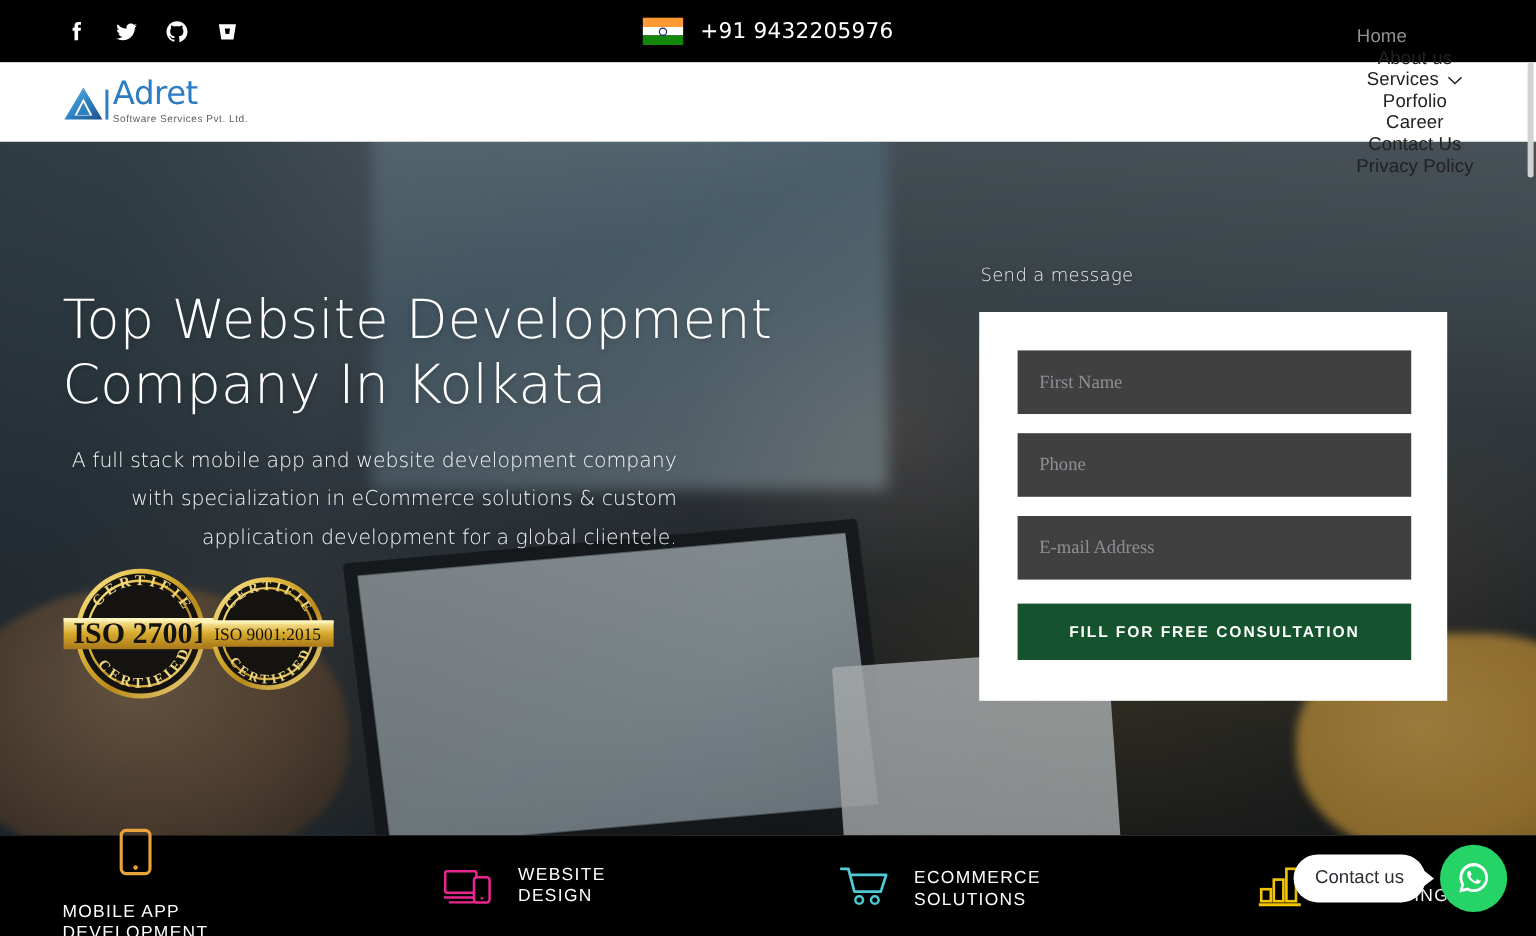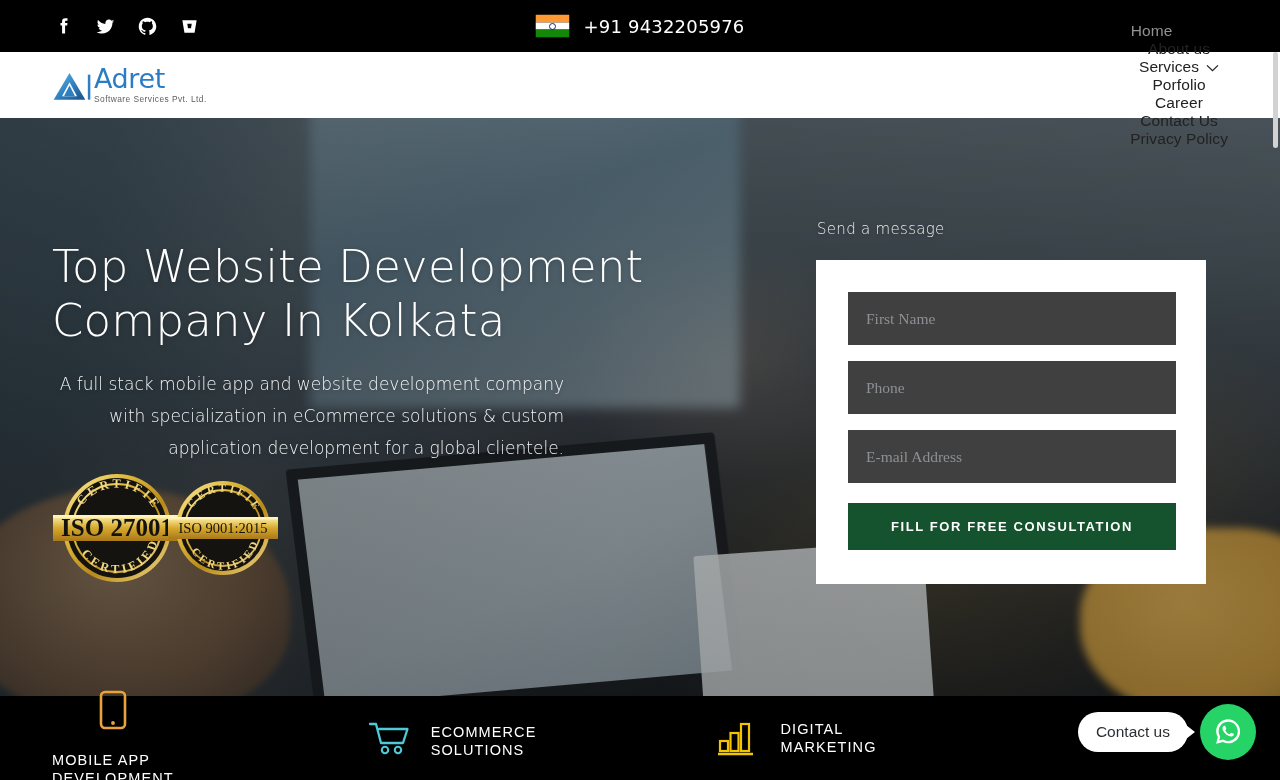--- a/index.html
+++ b/index.html
@@ -481,20 +481,32 @@
     <span class="svc-icon">
       <svg width="28" height="40" viewBox="0 0 28 40">
         <rect x="2" y="2" width="24" height="36" rx="4" fill="none" stroke="#E8A33D" stroke-width="2.6"></rect>
         <rect x="6.5" y="7" width="15" height="22" fill="#000"></rect>
         <circle cx="14" cy="33" r="1.9" fill="#E8A33D"></circle>
       </svg>
     </span>
     <span class="svc-label"><span>MOBILE APP</span><br><span>DEVELOPMENT</span></span>
   </div>
 
+  <div class="svc svc-2">
+    <span class="svc-icon">
+      <svg width="42" height="34" viewBox="0 0 42 34">
+        <rect x="2" y="5" width="26" height="18" rx="1.6" fill="none" stroke="#E8278F" stroke-width="2.1"></rect>
+        <line x1="1" y1="27" x2="31" y2="27" stroke="#E8278F" stroke-width="2.1"></line>
+        <line x1="5" y1="31" x2="27" y2="31" stroke="#E8278F" stroke-width="1.8"></line>
+        <rect x="26" y="10" width="13" height="21" rx="2.4" fill="#000" stroke="#E8278F" stroke-width="2.1"></rect>
+        <circle cx="32.5" cy="27.5" r="1" fill="#E8278F"></circle>
+      </svg>
+    </span>
+    <span class="svc-label"><span>WEBSITE</span><br><span>DESIGN</span></span>
+  </div>
 
   <div class="svc svc-3">
     <span class="svc-icon">
       <svg width="42" height="36" viewBox="0 0 42 36">
         <path d="M2 4h6l5 19h22l4.5-14H11" fill="none" stroke="#4FC9D6" stroke-width="2.3" stroke-linejoin="round" stroke-linecap="round"></path>
         <circle cx="17" cy="30" r="3.2" fill="none" stroke="#4FC9D6" stroke-width="2.1"></circle>
         <circle cx="30" cy="30" r="3.2" fill="none" stroke="#4FC9D6" stroke-width="2.1"></circle>
       </svg>
     </span>
     <span class="svc-label"><span>ECOMMERCE</span><br><span>SOLUTIONS</span></span>

